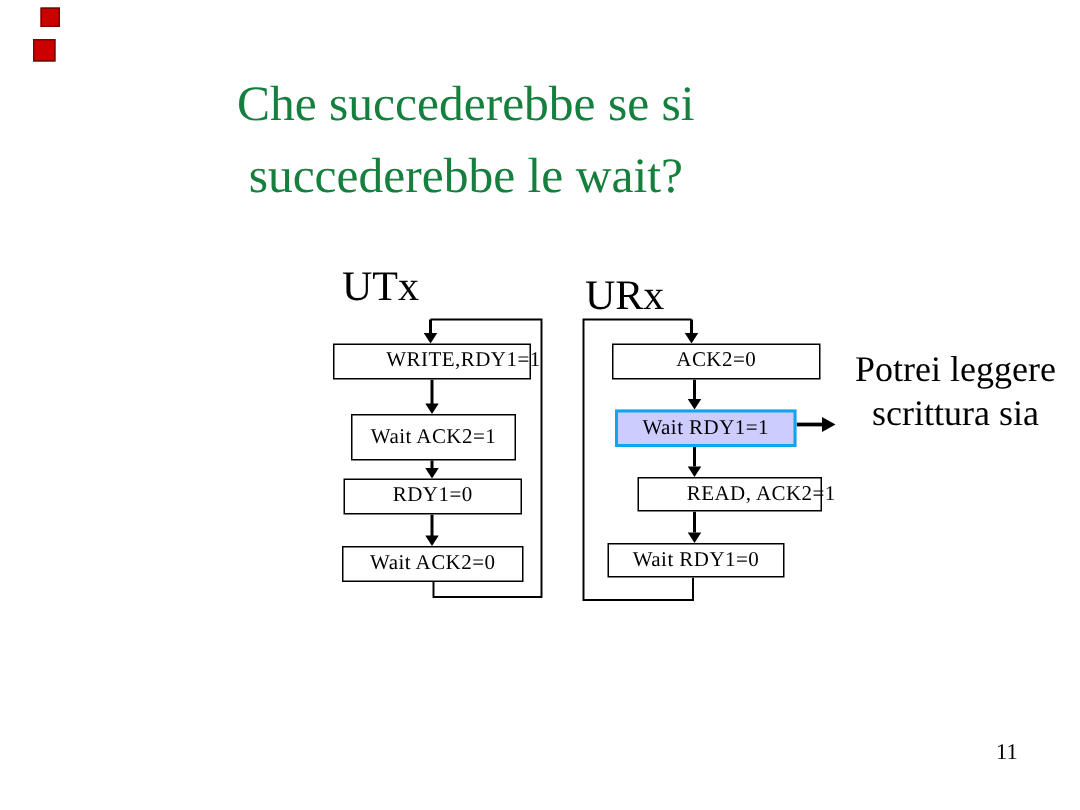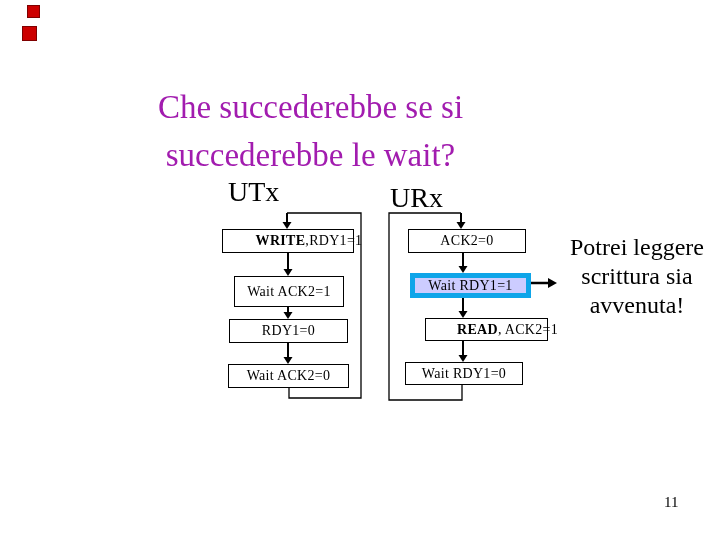--- a/index.html
+++ b/index.html
@@ -7,41 +7,41 @@
     position:relative;width:720px;height:540px;background:#ffffff;overflow:hidden;
     font-family:"Liberation Serif","DejaVu Serif",serif;color:#000;
   }
   
   .sq{position:absolute;box-sizing:border-box;border:1px solid #7f0000;background:#cc0000;}
   .sq1{left:27px;top:5px;width:13px;height:13px;}
   .sq2{left:22px;top:26px;width:15px;height:15px;}
   
   .title{
     position:absolute;left:0;top:46px;width:621px;text-align:center;
-    font-size:33px;line-height:48px;color:#a21caf;margin-top:37px;
+    font-size:33px;line-height:48px;color:#15803d;
   }
   
   .col-header{position:absolute;width:110px;font-size:28px;}
   .hdr-utx{left:228px;top:176px;}
   .hdr-urx{left:390px;top:182px;}
   
   .connectors{position:absolute;left:0;top:0;width:720px;height:540px;pointer-events:none;}
   
   .fbox{
     position:absolute;box-sizing:border-box;border:1px solid #000;background:#fff;
     display:flex;align-items:center;justify-content:center;
     font-size:14px;letter-spacing:0.3px;white-space:nowrap;
   }
-  .fbox .b{font-weight:bold;margin-left:42px;}
-  .fbox.hl{border:5px solid #0ea5e9;background:#ccccff;}
+  .fbox .b{font-weight:normal;margin-left:42px;}
+  .fbox.hl{border:2px solid #0ea5e9;background:#ccccff;}
   .u1{left:222px;top:229px;width:132px;height:24px;}
   .u2{left:234px;top:276px;width:110px;height:31px;}
   .u3{left:229px;top:319px;width:119px;height:24px;}
   .u4{left:228px;top:364px;width:121px;height:24px;}
-  .r1{left:408px;top:229px;width:118px;height:24px;}
+  .r1{left:408px;top:229px;width:139px;height:24px;}
   .r2{left:410px;top:273px;width:121px;height:25px;}
   .r3{left:425px;top:318px;width:123px;height:23px;}
   .r4{left:405px;top:362px;width:118px;height:23px;}
   
   .annotation{
     position:absolute;left:559px;top:233px;width:156px;text-align:center;
     font-size:24px;line-height:29px;
   }
   
   .page-num{position:absolute;left:664px;top:494px;font-size:15px;}
@@ -123,18 +123,17 @@
     <span class="b">READ</span>
       <span>, ACK2=1</span>
   </div>
   <div class="fbox r4">
     <span>Wait RDY1=0</span>
   </div>
 
   <div class="annotation">
     <div>Potrei leggere</div>
     <div>scrittura sia</div>
-    <div>avvenuta!</div>
   </div>
 
   <div class="page-num">11</div>
 
 </div>
 
 </body></html>

